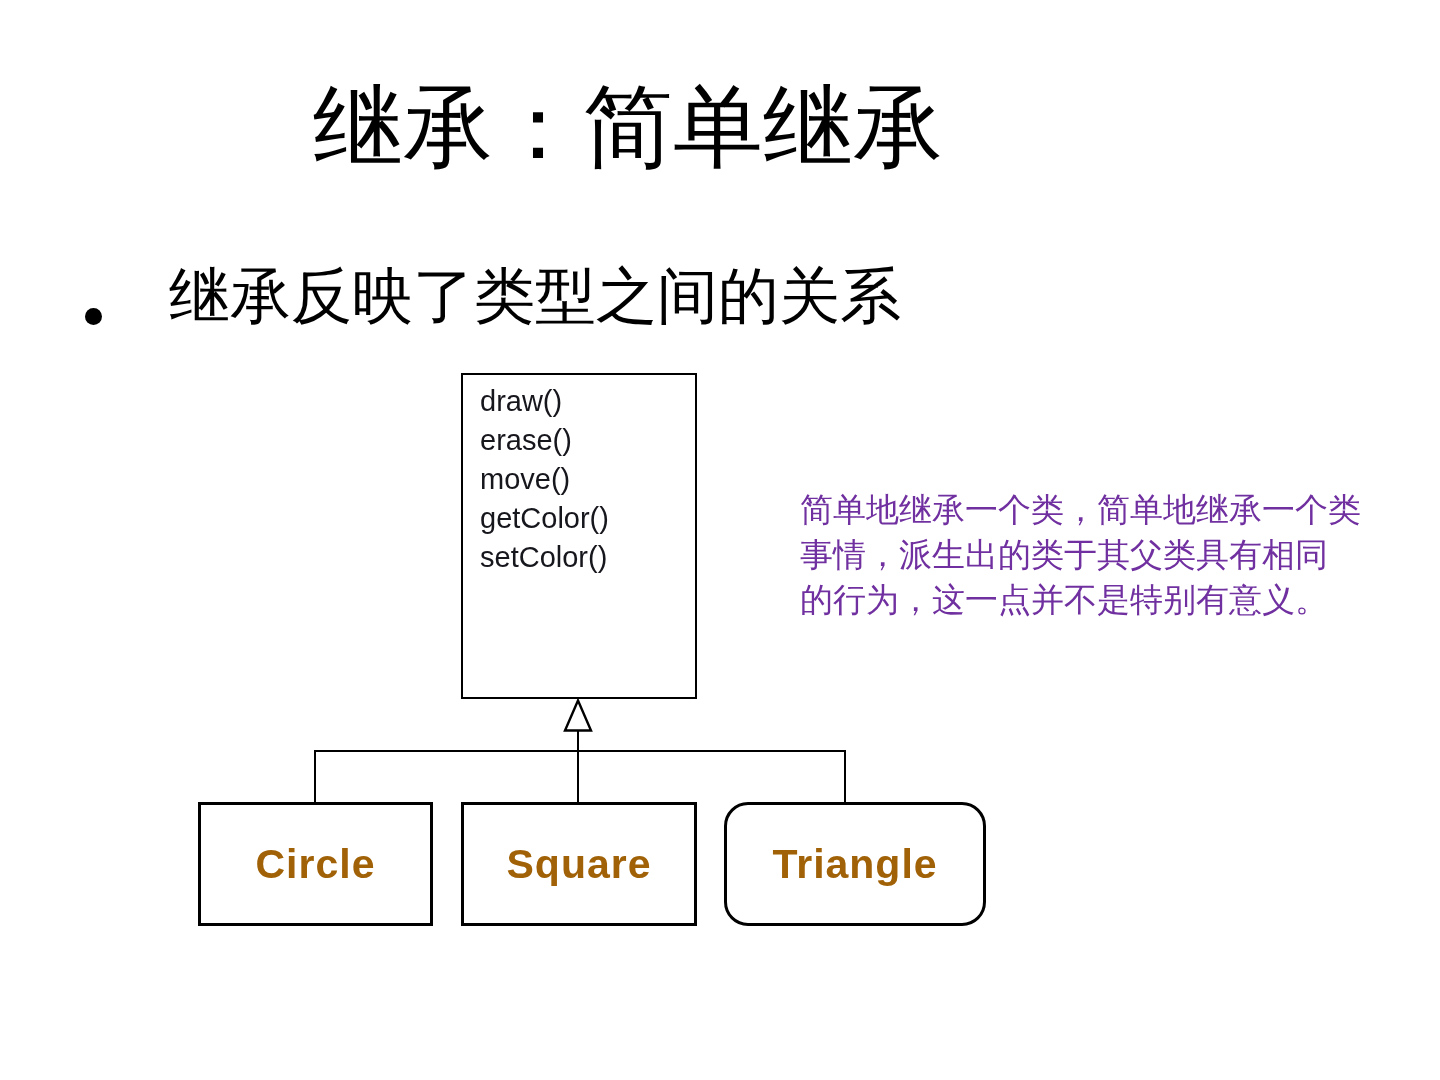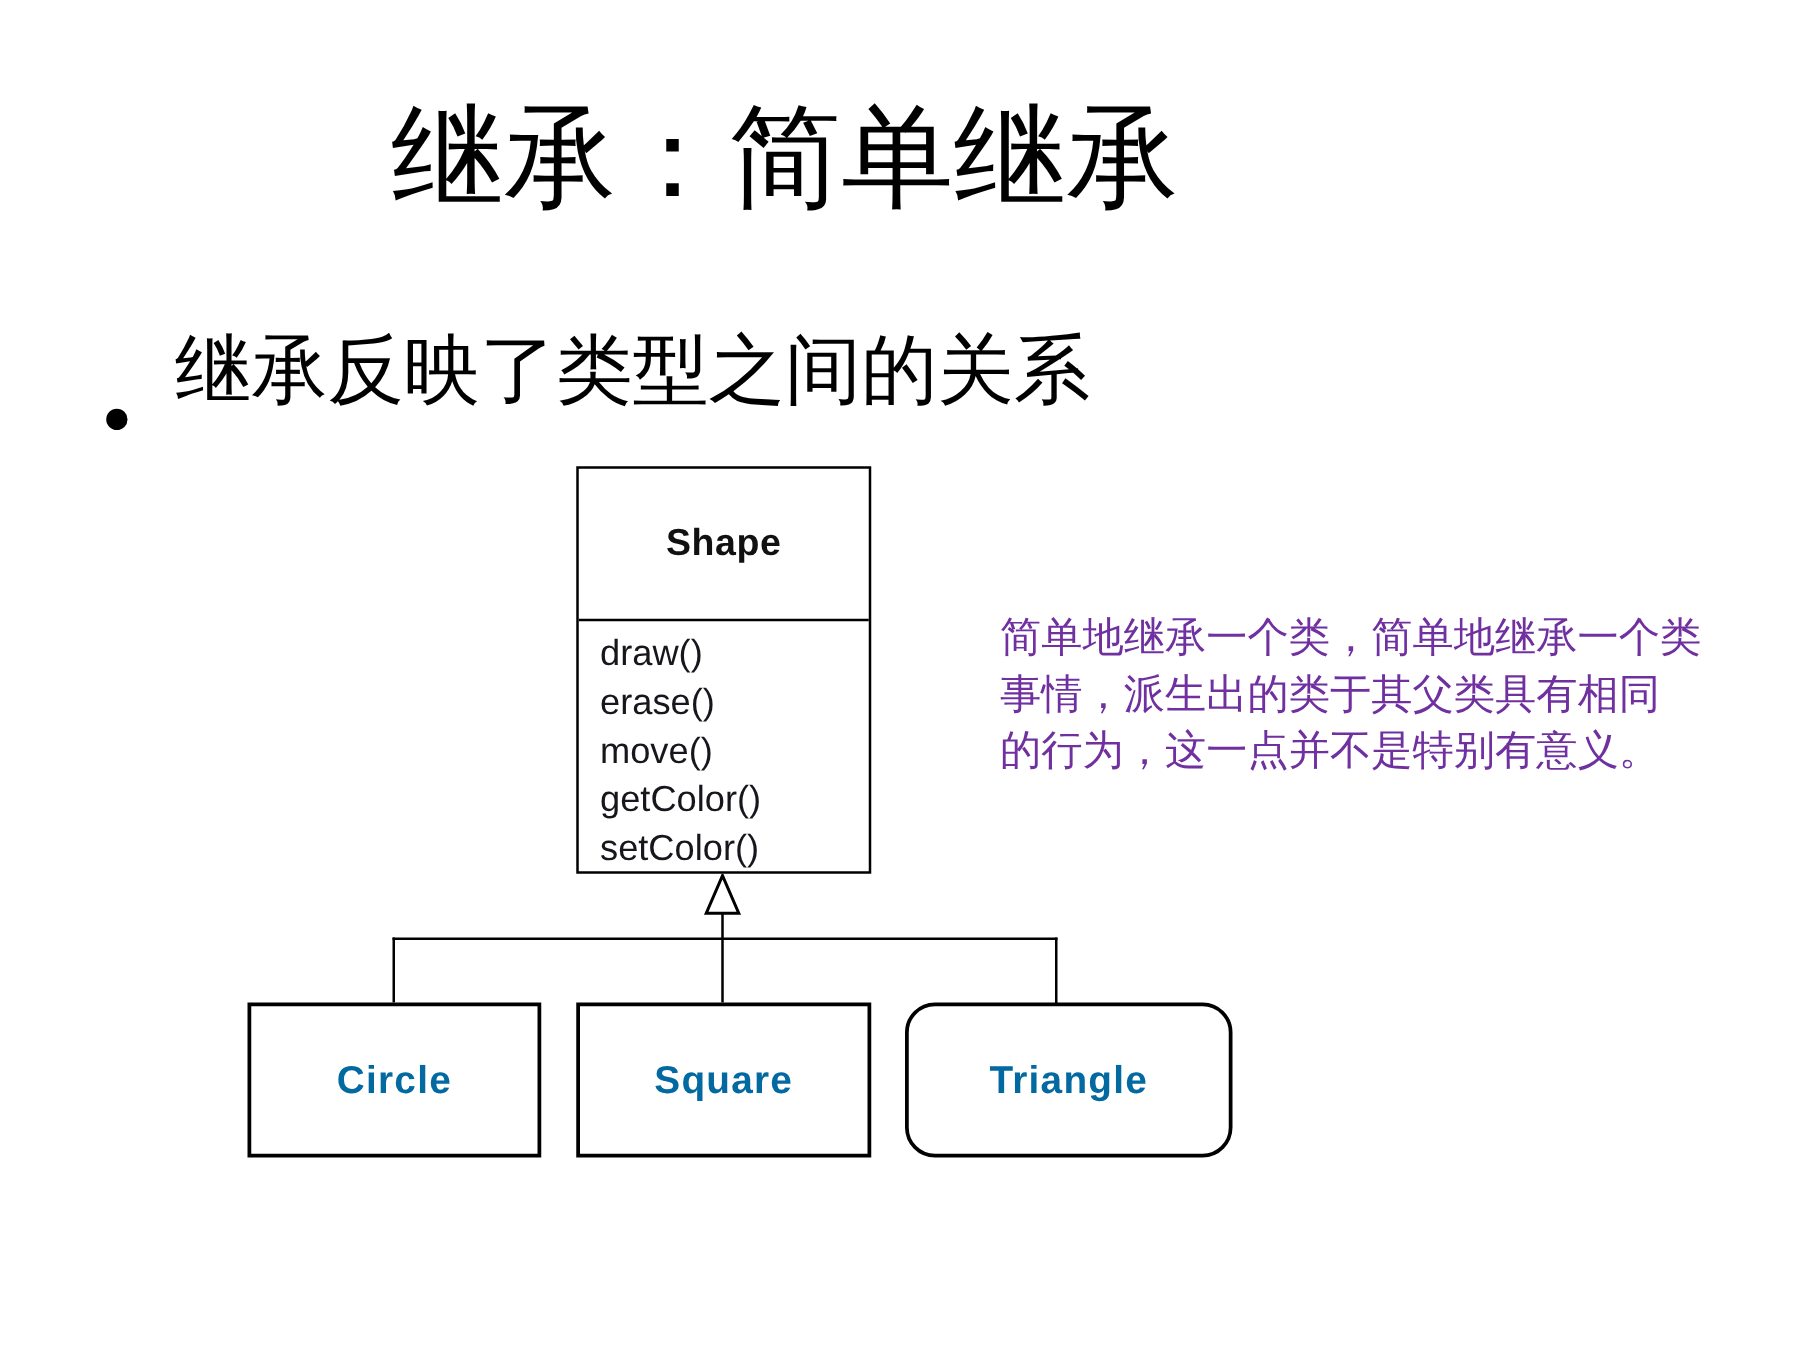--- a/index.html
+++ b/index.html
@@ -31,21 +31,22 @@
     letter-spacing: 0px;
     white-space: nowrap;
   }
 
   
   .bullet-row {
     left: 85px;
     top: 248px;
     width: 1300px;
     display: flex;
-    align-items: flex-end;
+    align-items: center;
+    gap: 29px;
   }
   .bullet-marker {
     width: 17px;
     height: 17px;
     border-radius: 50%;
     background: #000000;
     margin-top: 40px;
     margin-right: 38px;
     flex: 0 0 auto;
   }
@@ -89,23 +90,23 @@
     white-space: nowrap;
   }
 
   .child-box {
     top: 802px;
     height: 124px;
     border-width: 3px;
     display: flex;
     align-items: center;
     justify-content: center;
-    font-size: 31px;
+    font-size: 41px;
     font-weight: 700;
-    color: #0369a1;
+    color: #a16207;
     letter-spacing: 1px;
   }
   .circle-box   { left: 198px; width: 235px; }
   .square-box   { left: 461px; width: 236px; }
   .triangle-box { left: 724px; width: 262px; border-radius: 24px; }
 
   .conn {
     background: #000000;
   }
   .conn-h   { left: 314px; top: 750px; width: 532px; height: 2px; }
@@ -138,21 +139,20 @@
 <div class="abs slide-title">继承：简单继承</div>
 
 <div class="abs bullet-row">
   <div class="bullet-marker"></div>
   <div class="bullet-text">继承反映了类型之间的关系</div>
 </div>
 
 <div>
 
   <div class="abs class-box shape-box">
-    <div class="shape-title">Shape</div>
     <div class="shape-methods">
       <div class="method-line">draw()</div>
       <div class="method-line">erase()</div>
       <div class="method-line">move()</div>
       <div class="method-line">getColor()</div>
       <div class="method-line">setColor()</div>
     </div>
   </div>
 
   <svg class="abs arrow-head" viewBox="0 0 30 33">

